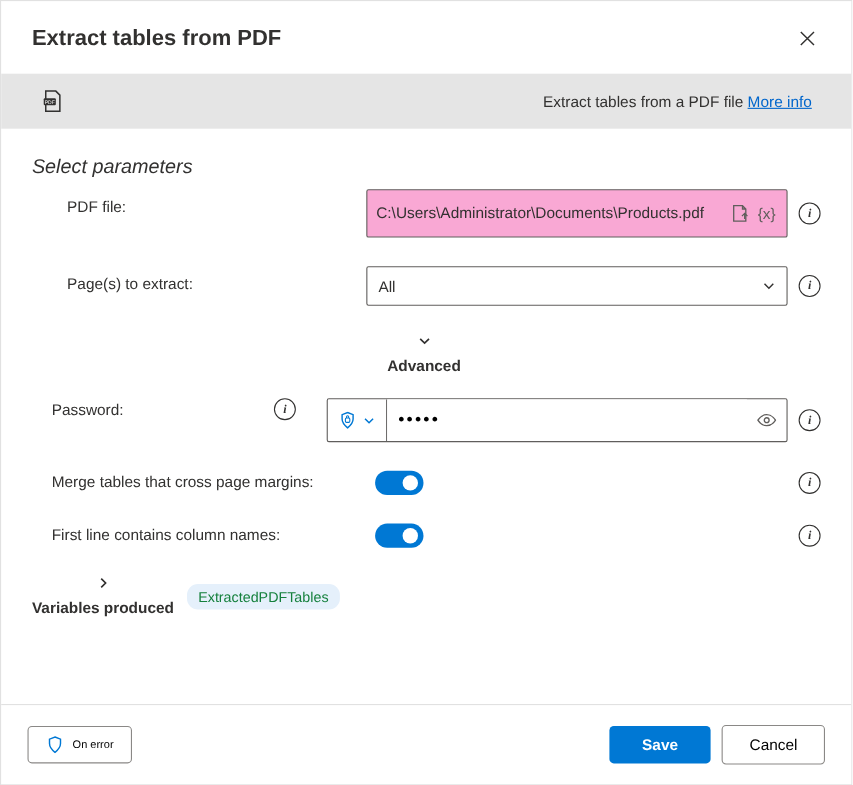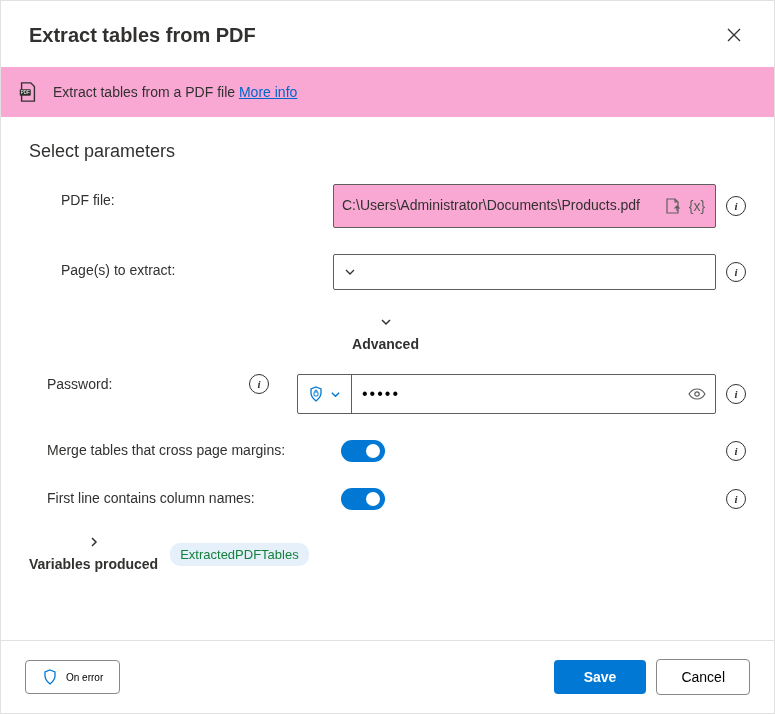--- a/index.html
+++ b/index.html
@@ -1,25 +1,25 @@
 <!DOCTYPE html>
 <html><head>
 <meta charset="utf-8">
 <style>
 * { box-sizing: border-box; margin: 0; padding: 0; }
 body { font-family: "Segoe UI", Arial, sans-serif; font-size: 14px; color: #323130; background: #fff; width: 775px; height: 714px; }
 .dialog { width: 775px; height: 714px; border: 1px solid #e1e1e1; border-radius: 0; display: flex; flex-direction: column; background: #fff; overflow: hidden; }
 .header { display: flex; align-items: center; justify-content: space-between; padding: 18px 24px 16px 28px; }
 .header-title { font-size: 20px; font-weight: 600; }
 .close-btn { width: 32px; height: 32px; display: flex; align-items: center; justify-content: center; cursor: pointer; background: none; border: none; }
-.info-bar { background: #f9a8d4; padding: 14px 16px; display: flex; align-items: center; gap: 14px; }
+.info-bar { background: #e5e5e5; padding: 14px 36px; display: flex; align-items: center; gap: 14px; justify-content: space-between; }
 .pdf-icon { width: 22px; height: 22px; }
 .info-link { color: #0066cc; text-decoration: underline; cursor: pointer; }
 .content { flex: 1; padding: 24px 28px 0 28px; overflow: auto; }
-.section-title { font-size: 18px; font-weight: 400; margin-bottom: 22px; color: #323130; }
+.section-title { font-size: 18px; font-weight: 400; margin-bottom: 10px; color: #323130; font-style: italic; }
 .row { display: flex; align-items: flex-start; margin-bottom: 26px; gap: 12px; }
 .row-label { flex: 0 0 260px; padding-top: 8px; margin-left: 32px; }
 .row-control { flex: 1; display: flex; align-items: center; gap: 10px; }
 .input-box { flex: 1; border: 1px solid #605e5c; border-radius: 2px; display: flex; align-items: center; padding: 6px 8px; min-height: 44px; background: #f9a8d4; }
 .input-text { flex: 1; border: none; outline: none; font-family: inherit; font-size: 14px; resize: none; line-height: 1.4; }
 .icon-btn { width: 20px; height: 20px; display: inline-flex; align-items: center; justify-content: center; cursor: pointer; margin-left: 4px; }
 .info-icon { width: 20px; height: 20px; border: 1.3px solid #323130; border-radius: 50%; display: inline-flex; align-items: center; justify-content: center; font-size: 11px; font-style: italic; font-family: Georgia, serif; font-weight: 600; cursor: pointer; flex-shrink: 0; }
 .select-box { flex: 1; border: 1px solid #605e5c; border-radius: 2px; display: flex; align-items: center; padding: 0 10px; height: 36px; cursor: pointer; }
 .select-text { flex: 1; }
 .expander { display: flex; align-items: center; gap: 8px; cursor: pointer; margin-bottom: 22px; margin-left: -4px; flex-direction: column; }
@@ -91,20 +91,21 @@
           <span class="icon-btn" style="font-size:14px;color:#605e5c;">{x}</span>
         </div>
         <span class="info-icon">i</span>
       </div>
     </div>
 
     <div class="row">
       <div class="row-label">Page(s) to extract:</div>
       <div class="row-control">
         <div class="select-box">
+          <span class="select-text">All</span>
           <svg width="12" height="12" viewBox="0 0 12 12">
               <path d="M2 4l4 4 4-4" fill="none" stroke="#323130" stroke-width="1.3"></path>
             </svg>
         </div>
         <span class="info-icon">i</span>
       </div>
     </div>
 
     <div class="expander">
       <svg class="expander-icon" width="12" height="12" viewBox="0 0 12 12">

